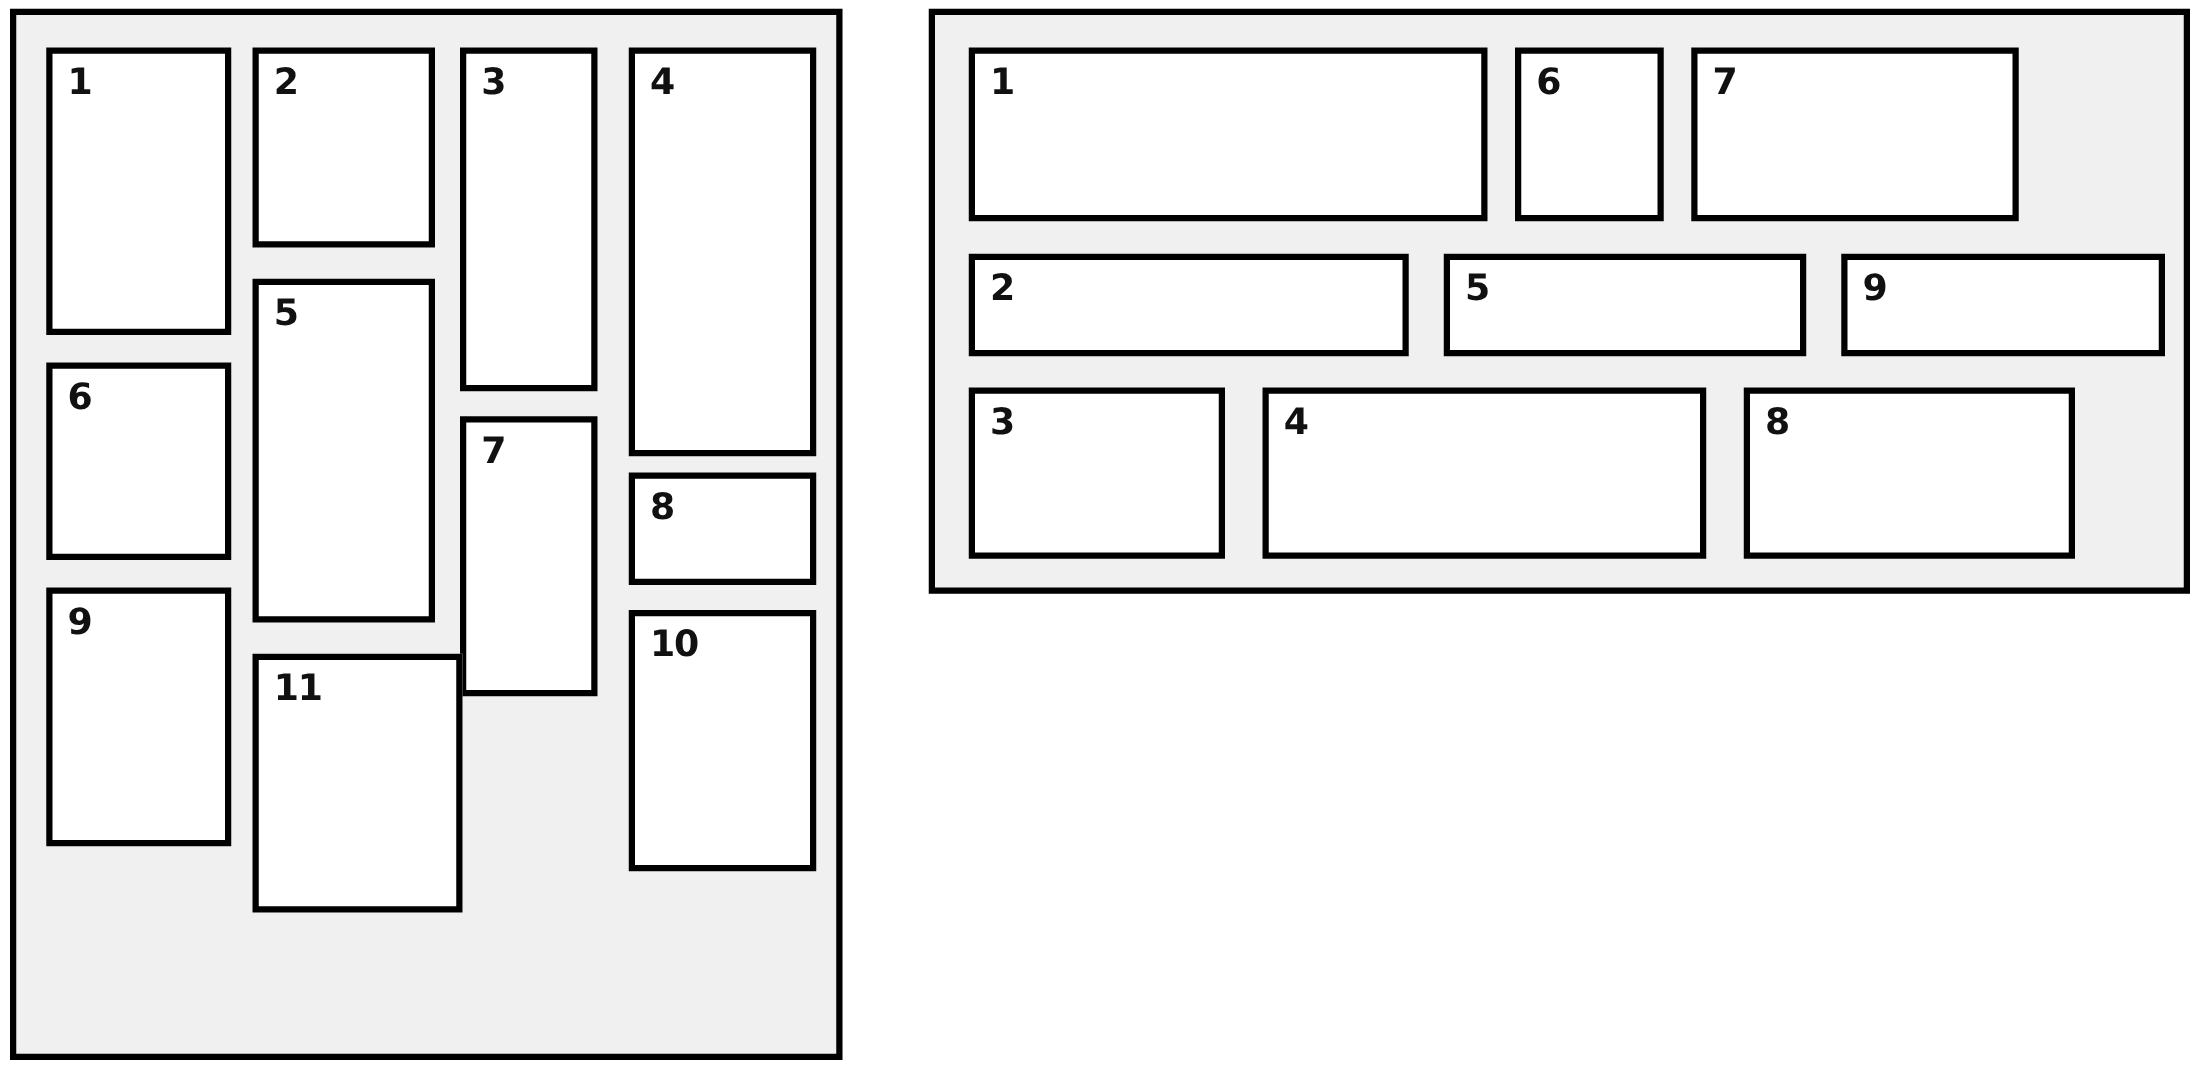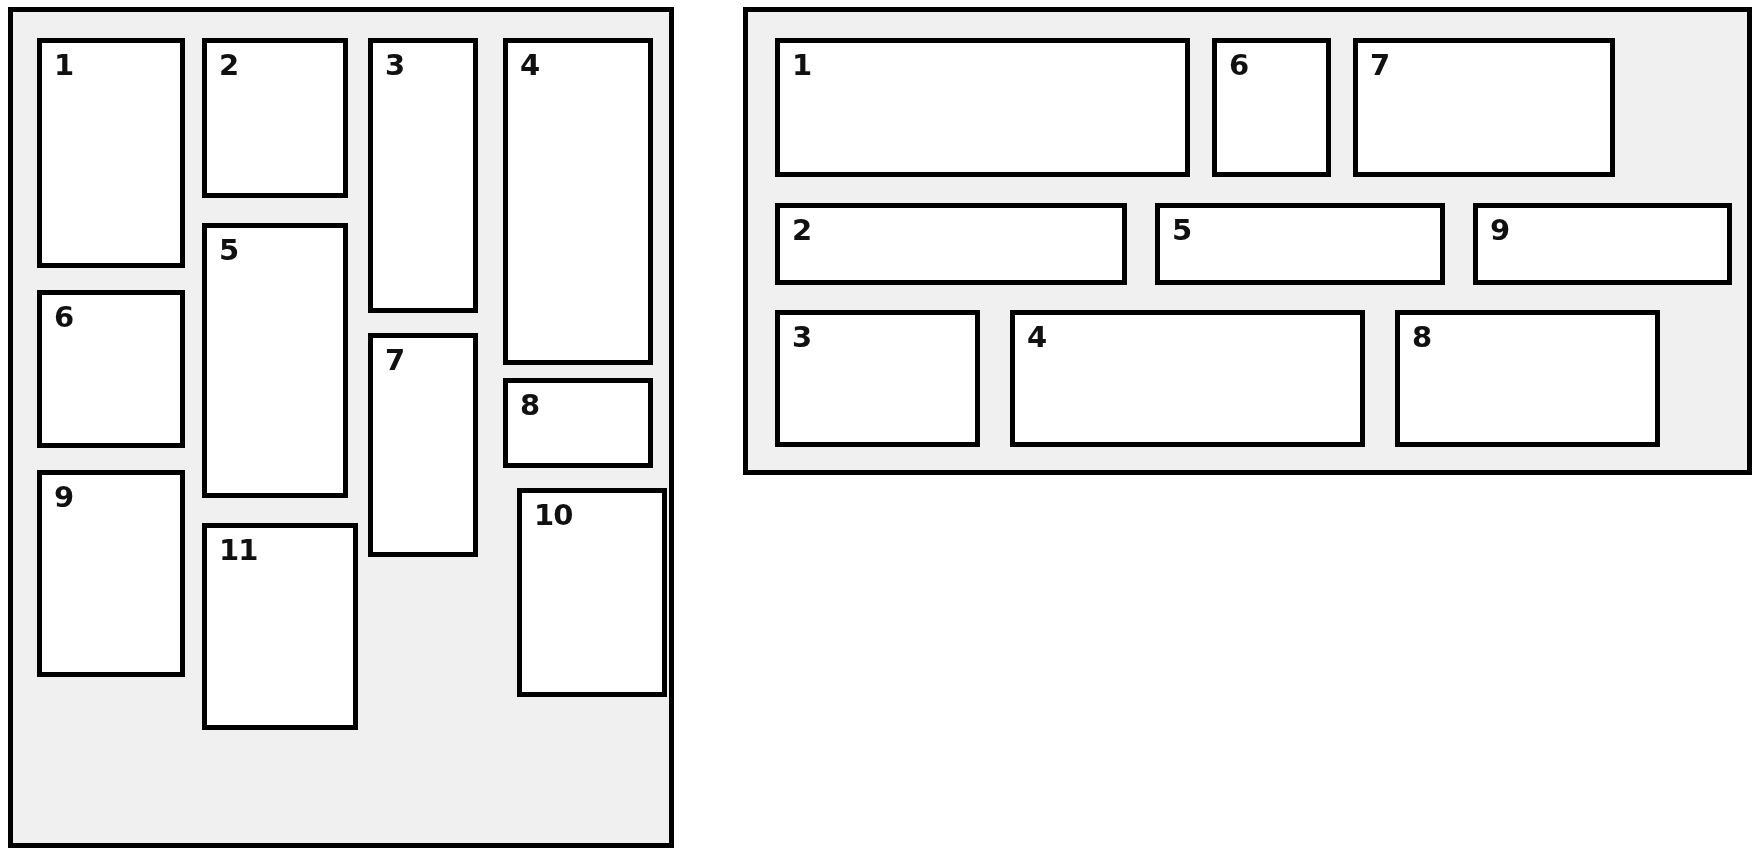--- a/index.html
+++ b/index.html
@@ -62,24 +62,24 @@
       </div>
       <div class="box" style="left: 355px; top: 321px; width: 110px; height: 224px;">
         <span class="box-label">7</span>
       </div>
       <div class="box" style="left: 490px; top: 366px; width: 150px; height: 90px;">
         <span class="box-label">8</span>
       </div>
       <div class="box" style="left: 24px; top: 458px; width: 148px; height: 207px;">
         <span class="box-label">9</span>
       </div>
-      <div class="box" style="left: 504px; top: 476px; width: 150px; height: 209px;">
+      <div class="box" style="left: 490px; top: 476px; width: 150px; height: 209px;">
         <span class="box-label">10</span>
       </div>
-      <div class="box" style="left: 189px; top: 511px; width: 156px; height: 207px;">
+      <div class="box" style="left: 189px; top: 511px; width: 168px; height: 207px;">
         <span class="box-label">11</span>
       </div>
     </div>
   <div class="panel" style="left: 743px; top: 7px; width: 1009px; height: 468px;">
       <div class="box" style="left: 27px; top: 26px; width: 415px; height: 139px;">
         <span class="box-label">1</span>
       </div>
       <div class="box" style="left: 27px; top: 191px; width: 352px; height: 82px;">
         <span class="box-label">2</span>
       </div>

